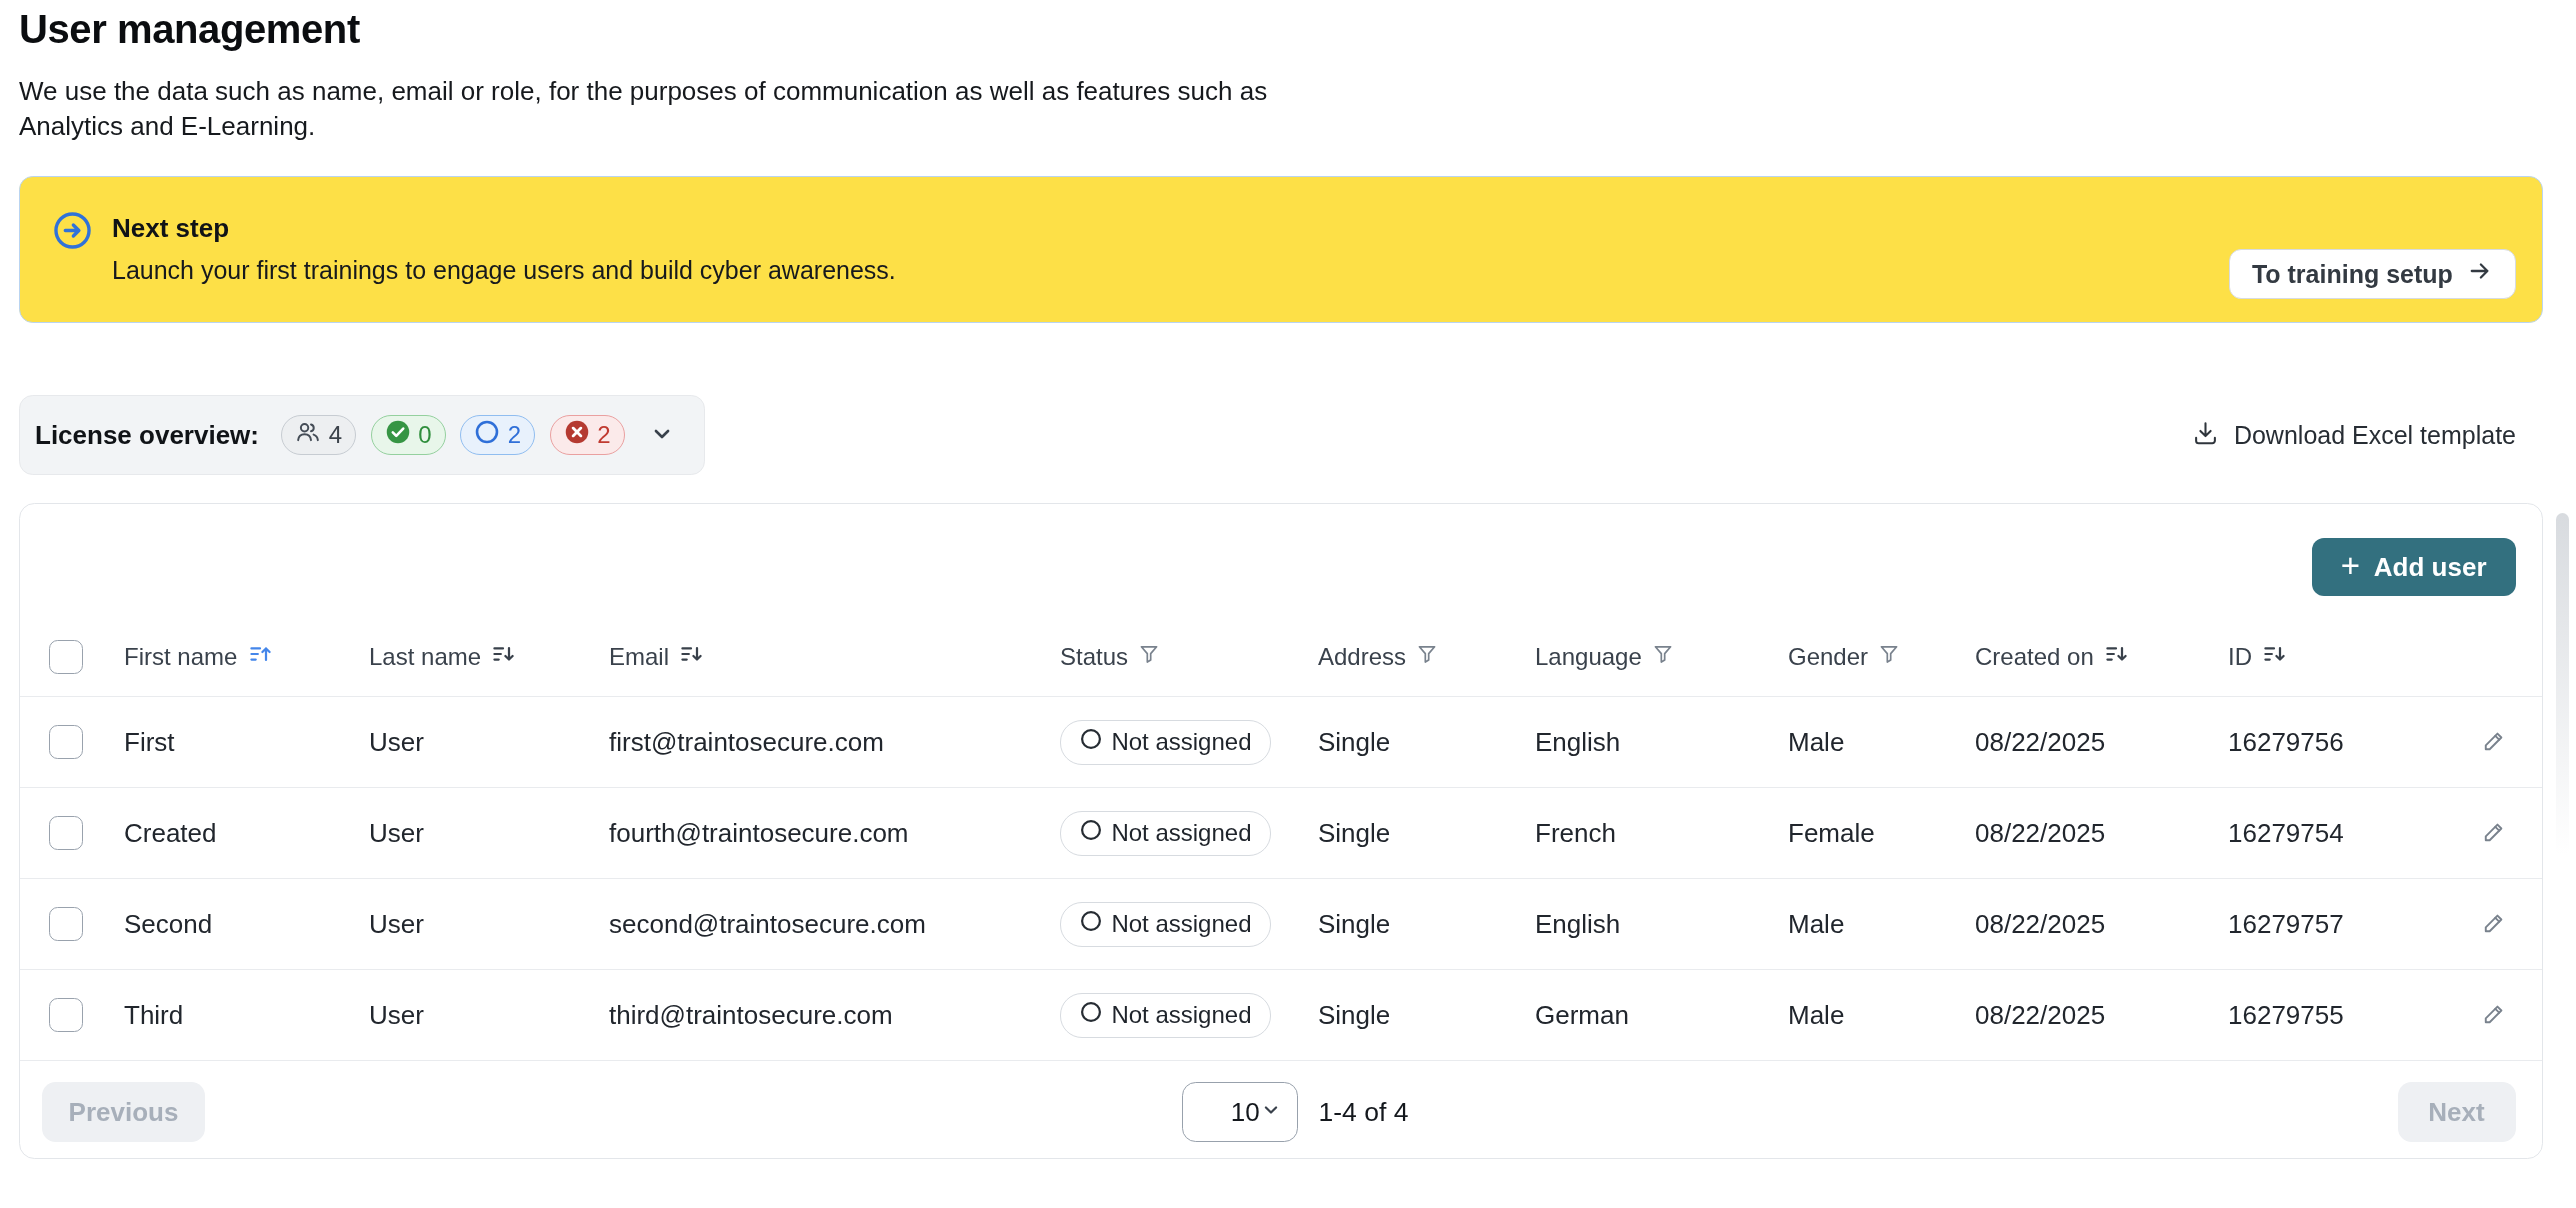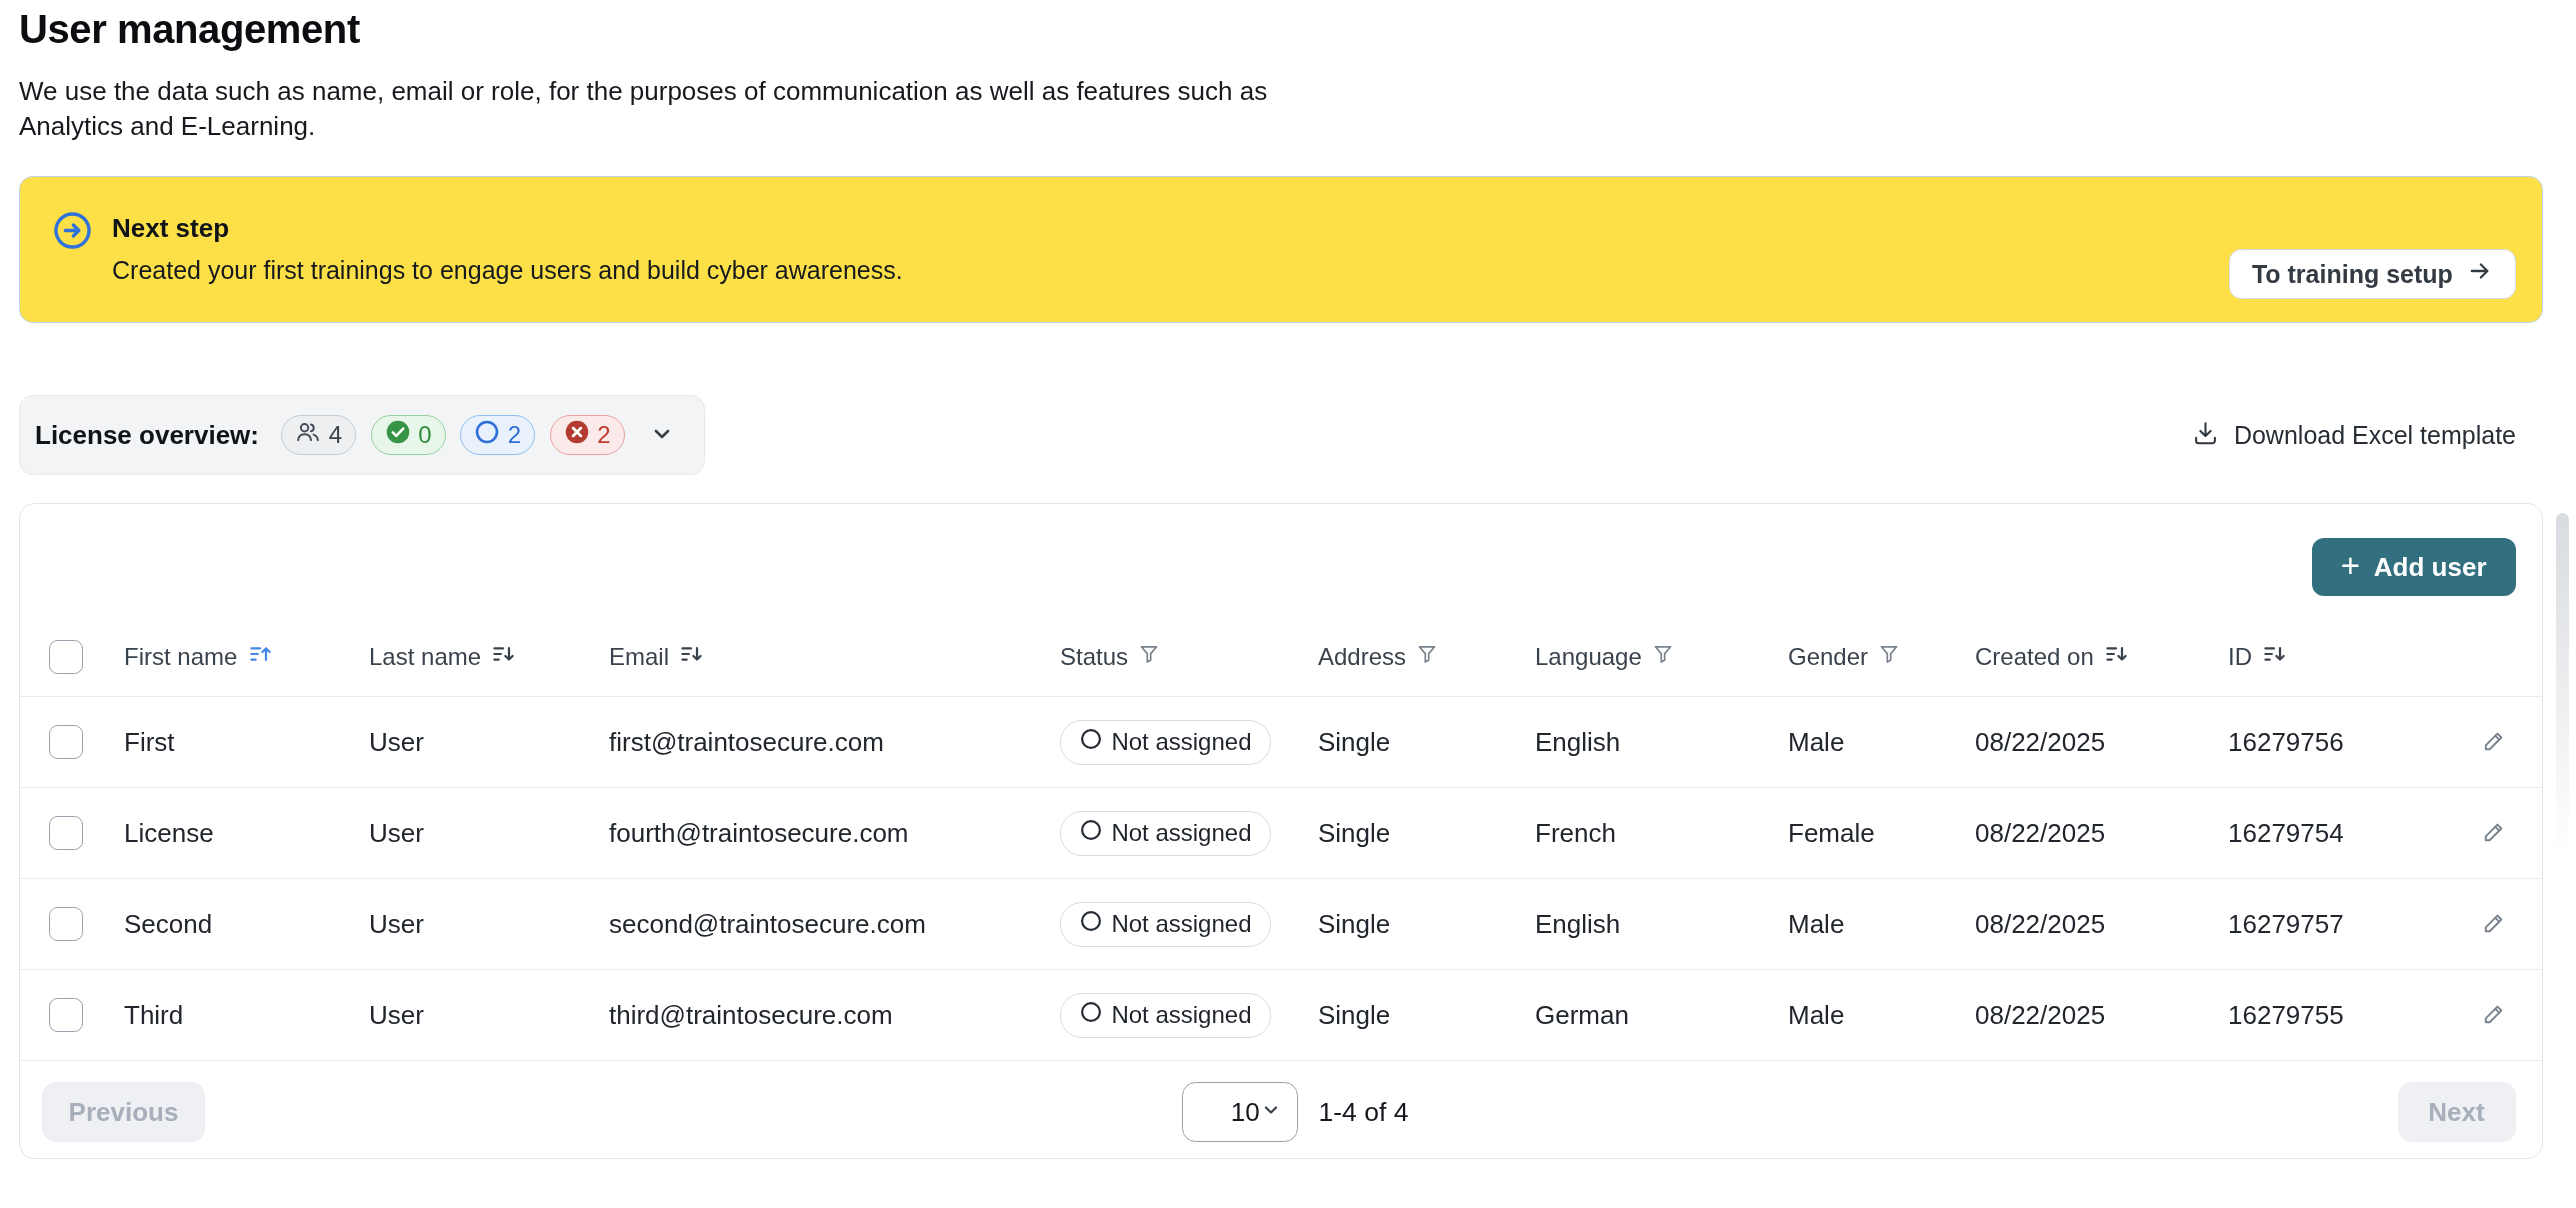--- a/index.html
+++ b/index.html
@@ -92,21 +92,21 @@
 <p class="page-subtitle">We use the data such as name, email or role, for the purposes of communication as well as features such as Analytics and E-Learning.</p>
 
 <div class="banner">
   <span class="banner-icon">
     <svg viewBox="0 0 46 46" width="39" height="39" fill="none">
       <circle cx="23" cy="23" r="19.5" stroke="#2f72d9" stroke-width="4"></circle>
       <path d="M14.5 23h15.5M24 16.5L30.5 23 24 29.5" stroke="#2f72d9" stroke-width="4" stroke-linecap="round" stroke-linejoin="round"></path>
     </svg>
   </span>
   <div class="banner-title">Next step</div>
-  <div class="banner-desc">Created your first trainings to engage users and build cyber awareness.</div>
+  <div class="banner-desc">Launch your first trainings to engage users and build cyber awareness.</div>
   <button class="banner-btn">
     <span>To training setup</span>
     <span>
       <svg viewBox="0 0 30 30" width="26" height="26" fill="none" stroke="#333a42" stroke-width="2.6" stroke-linecap="round" stroke-linejoin="round">
         <path d="M5.5 15h18M16 7.5L23.5 15 16 22.5"></path>
       </svg>
     </span>
   </button>
 </div>
 
@@ -294,21 +294,21 @@
           </svg>
         </span>
       </button>
     </div>
   </div>
 
   <div class="grid-row trow">
     <div class="cb-cell">
         <div class="checkbox"></div>
       </div>
-    <div class="cell">License</div>
+    <div class="cell">Created</div>
     <div class="cell">User</div>
     <div class="cell">fourth@traintosecure.com</div>
     <div class="cell">
       <span class="status-pill">
         <span>
           <svg viewBox="0 0 26 26" width="22" height="22" fill="none">
               <circle cx="13" cy="13" r="10.5" stroke="#262c33" stroke-width="2.6"></circle>
             </svg>
         </span>
         <span>Not assigned</span>

